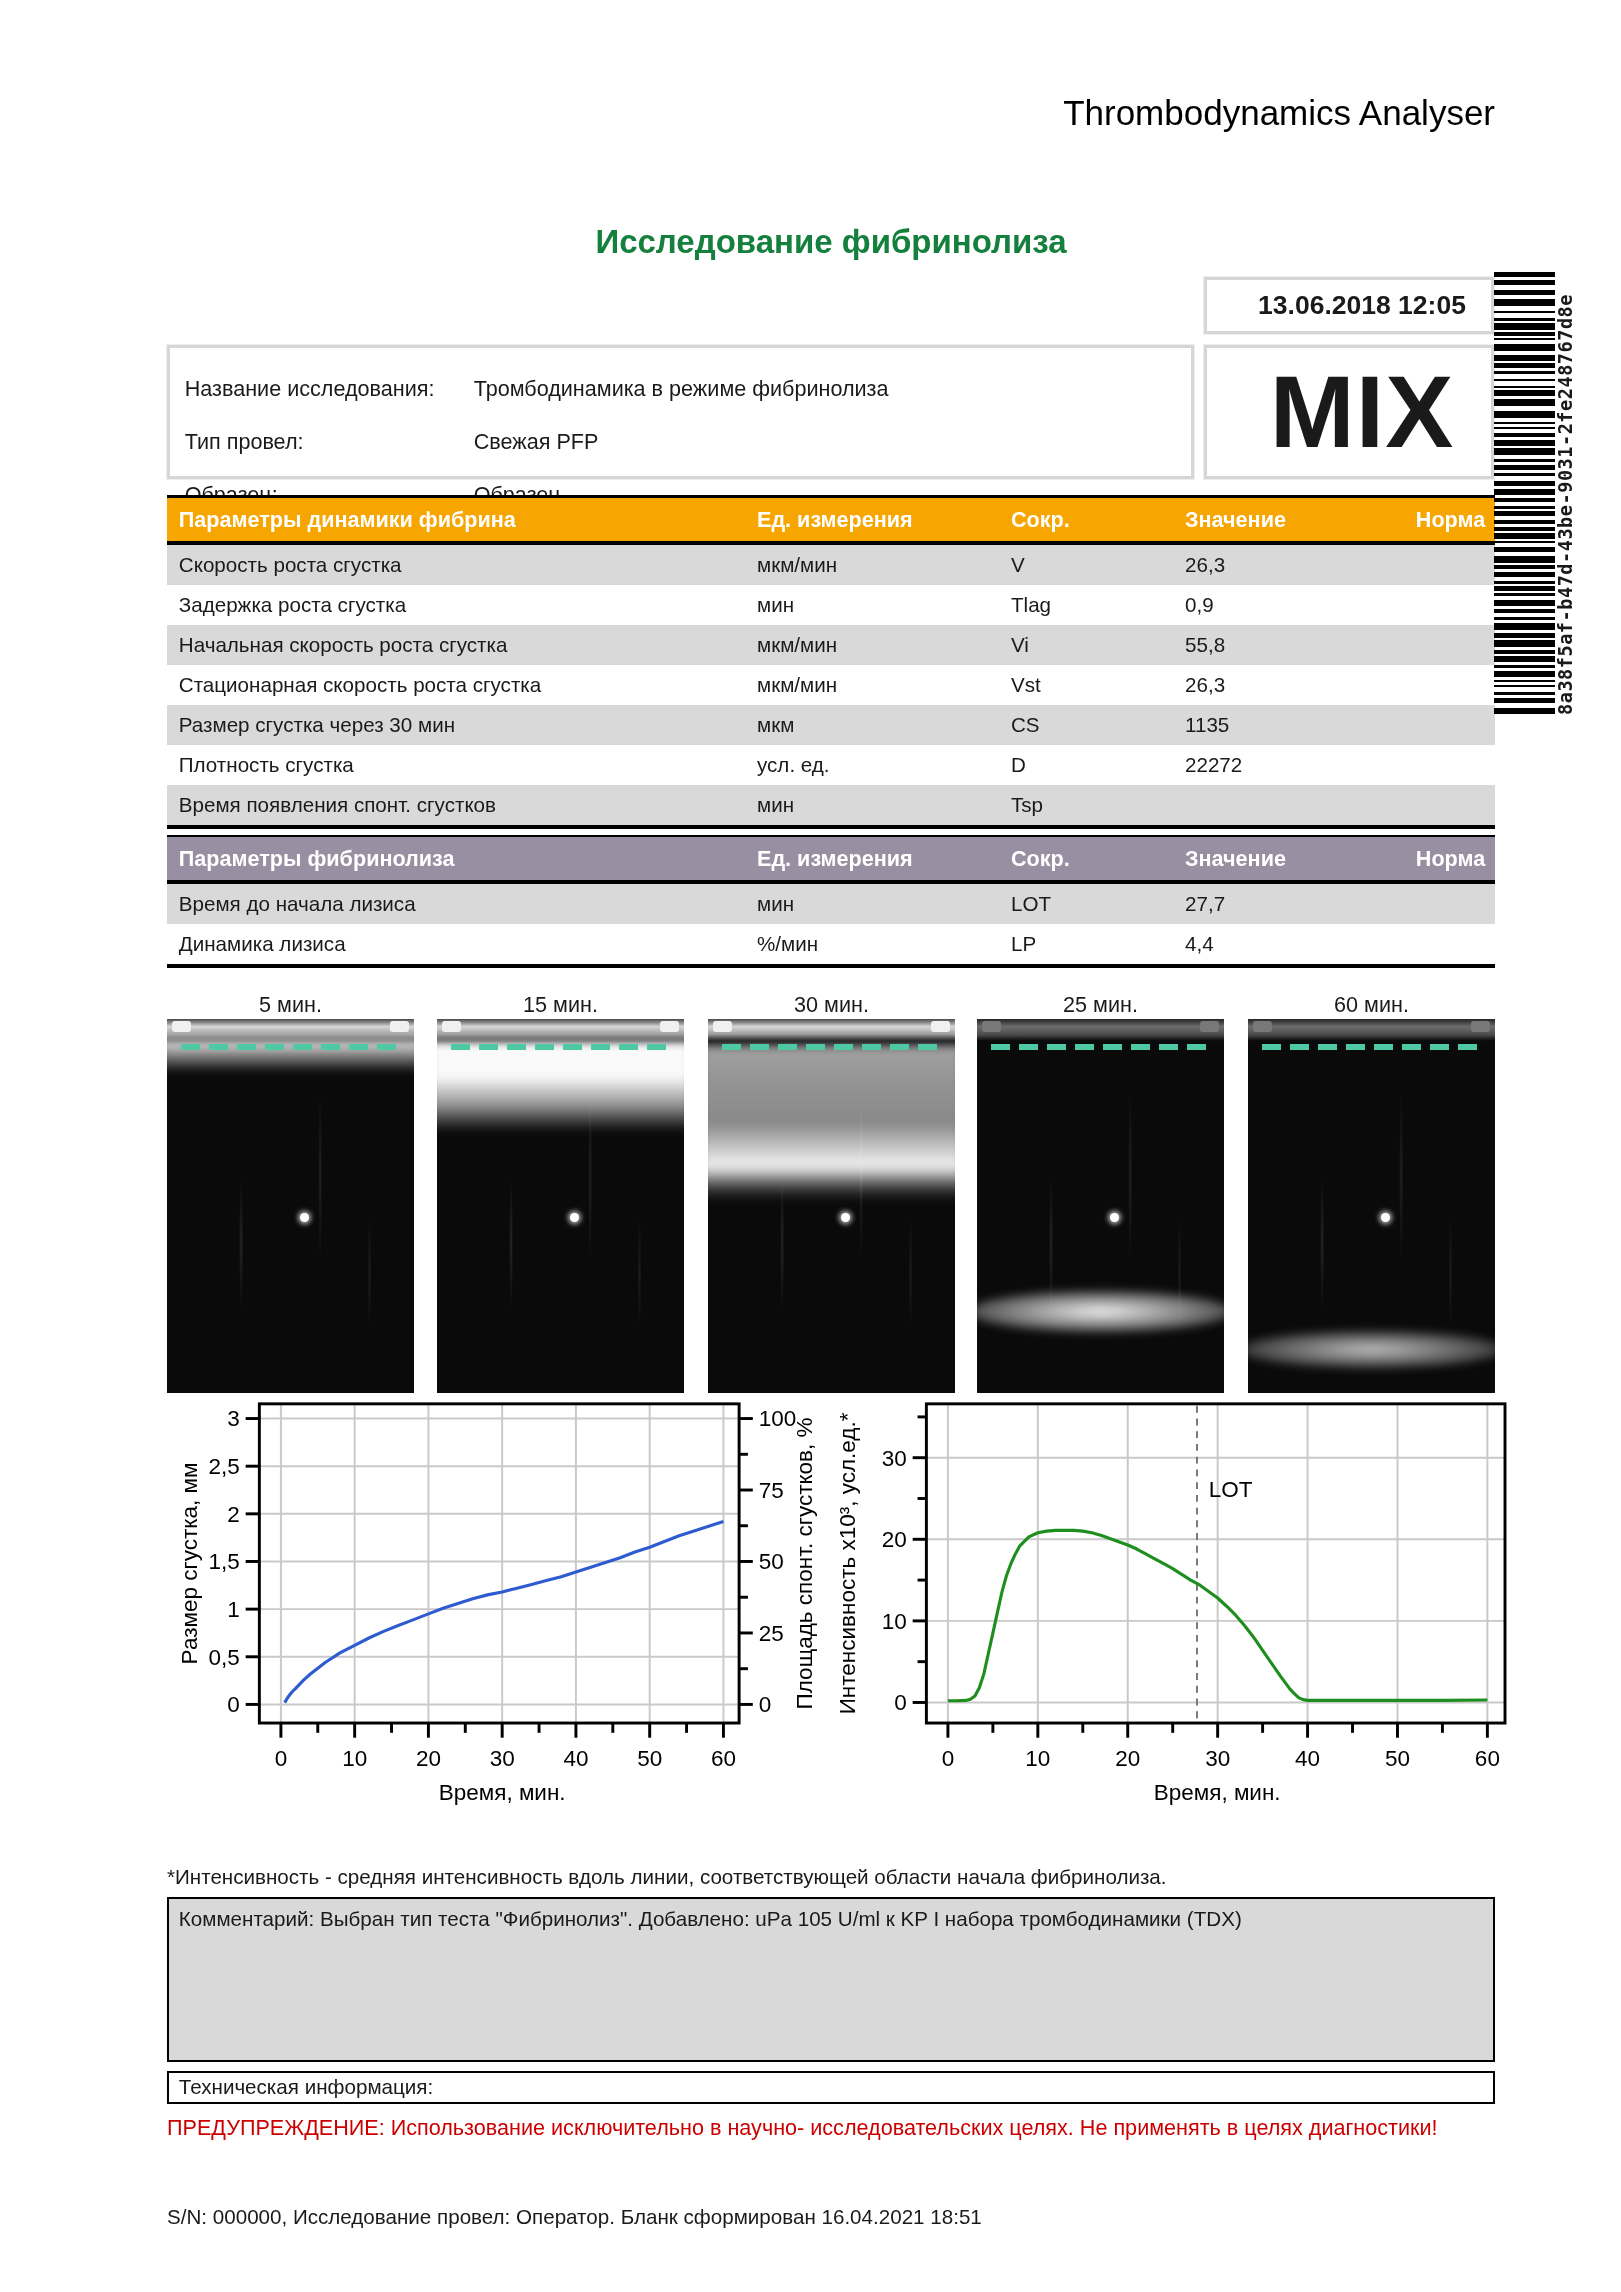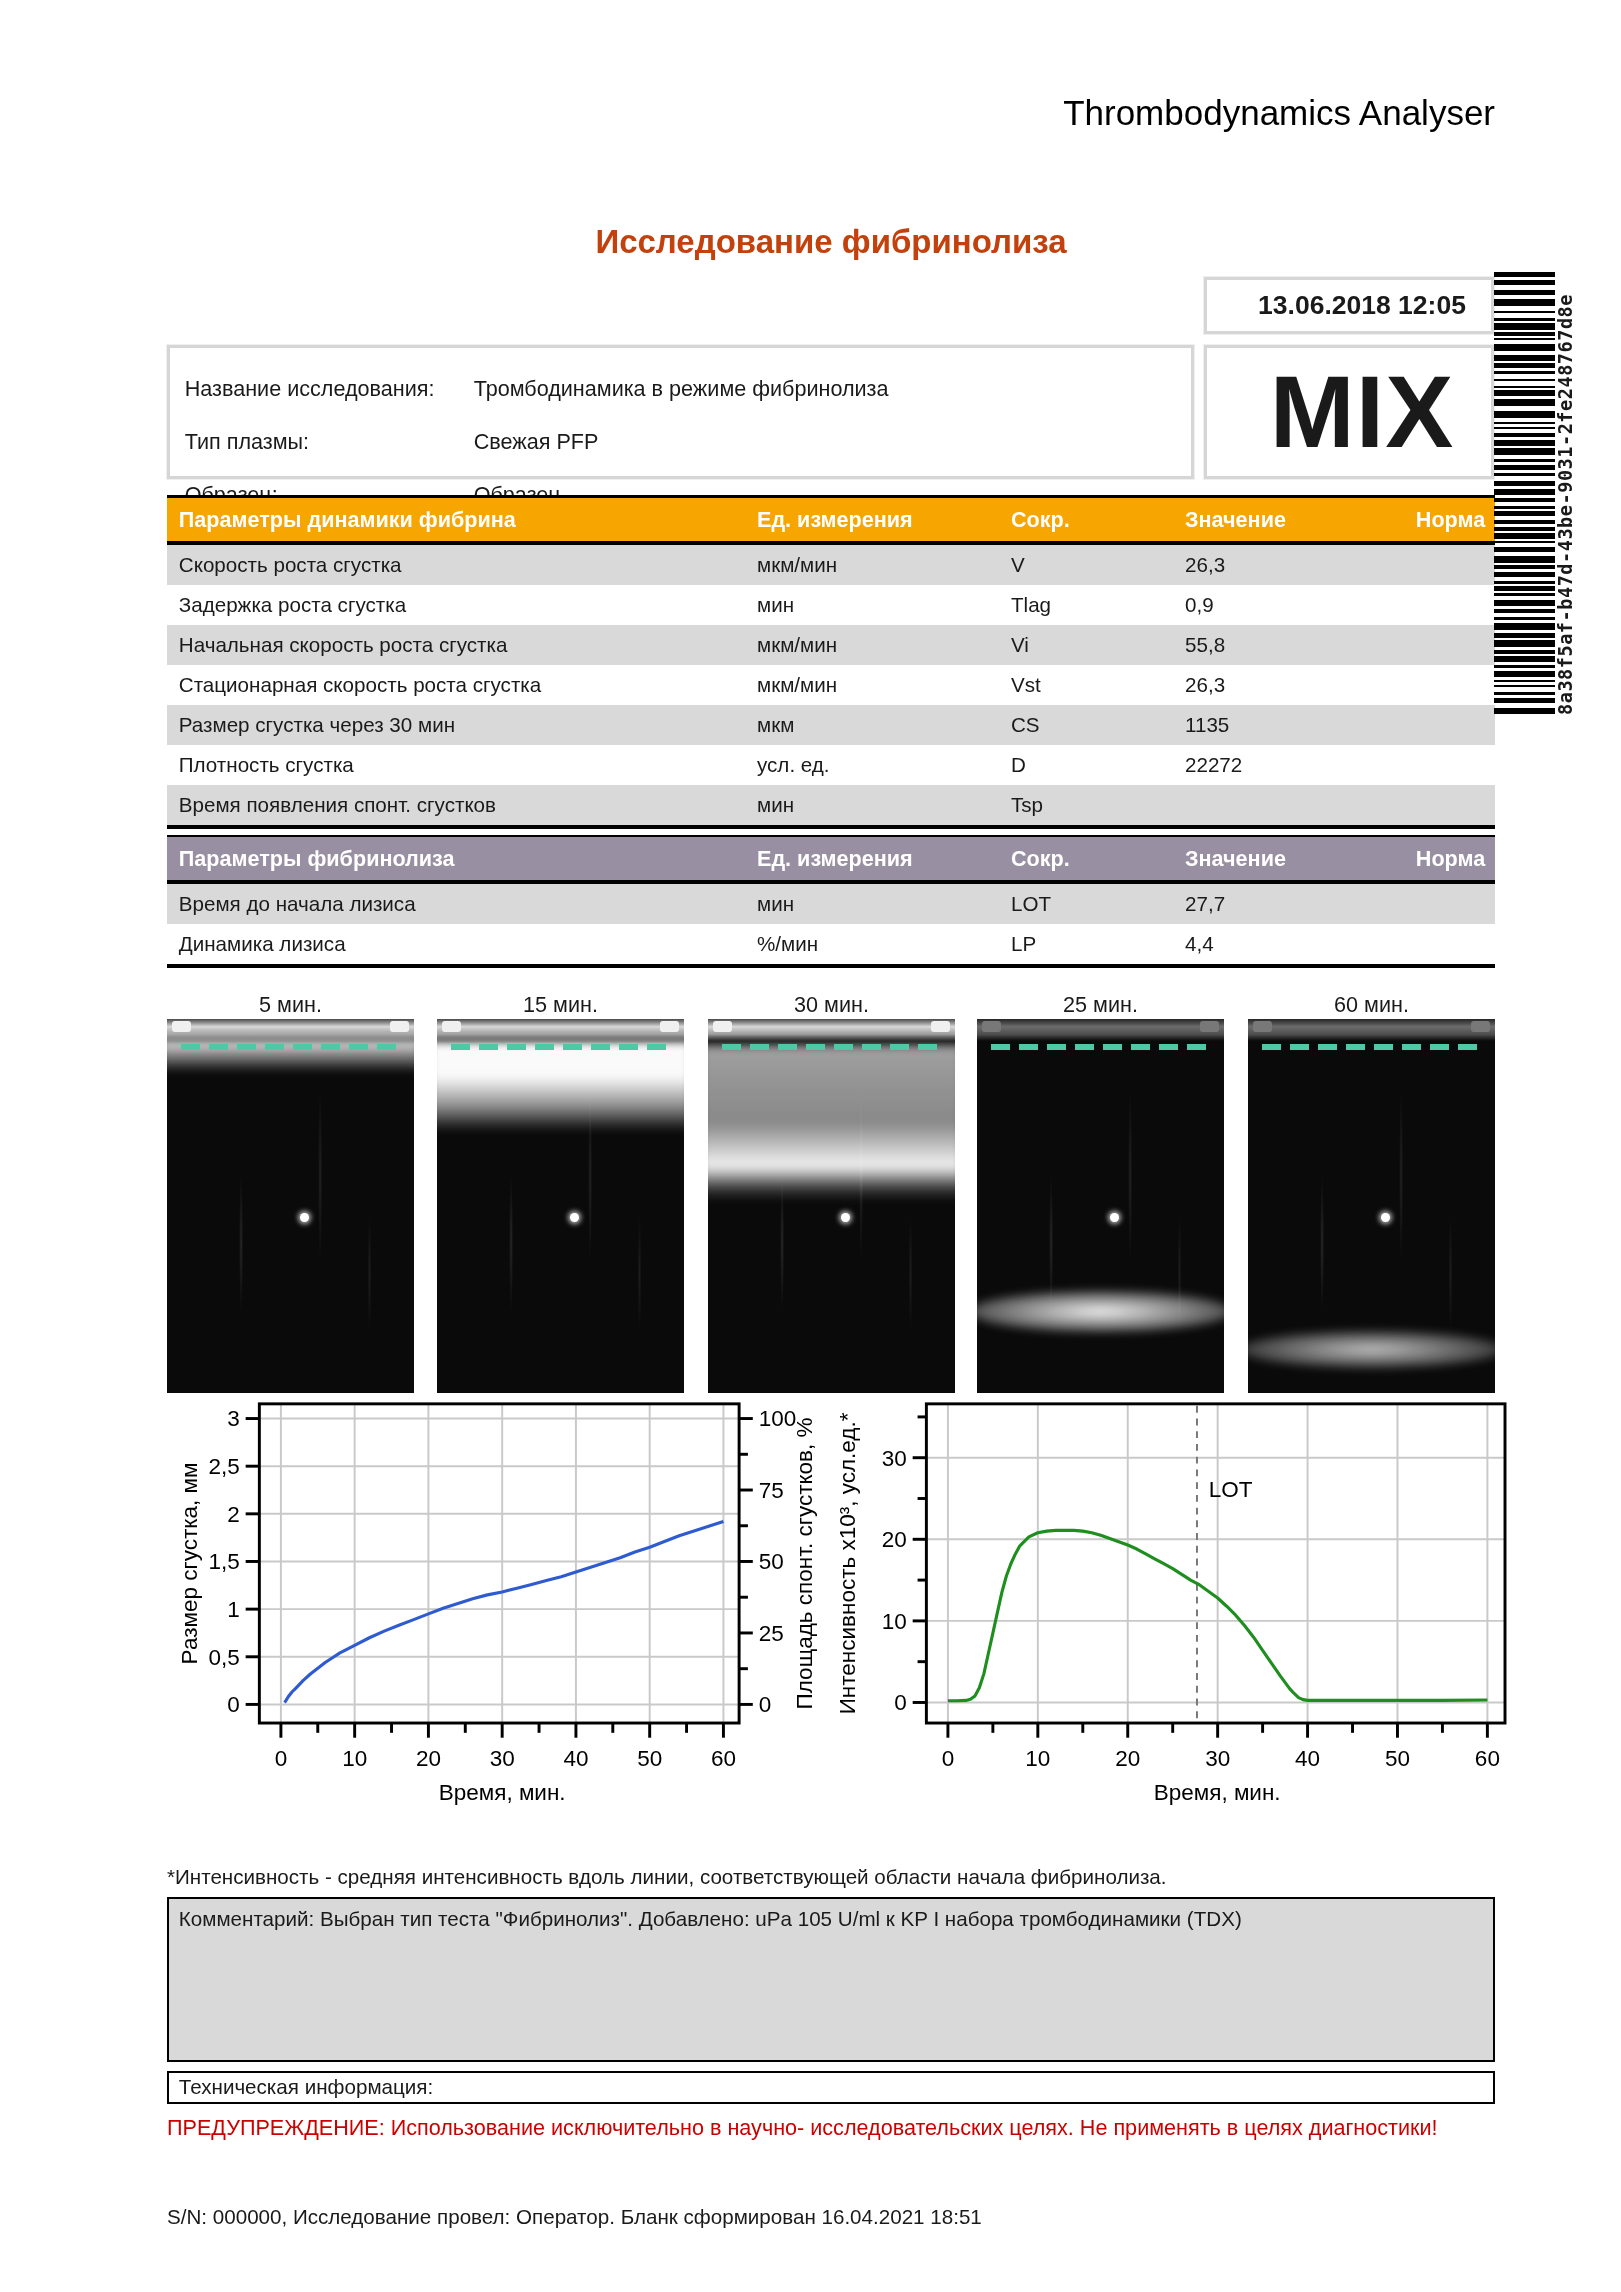--- a/index.html
+++ b/index.html
@@ -3,21 +3,21 @@
 <meta charset="utf-8">
 <style>
   html,body{margin:0;padding:0;}
   body{
     width:1621px;height:2293px;position:relative;background:#ffffff;
     font-family:"Liberation Sans",sans-serif;color:#1a1a1a;overflow:hidden;
   }
   .abs{position:absolute;}
   
   .app-title{top:93px;left:167px;width:1328px;text-align:right;font-size:35px;font-weight:400;color:#000;}
-  .report-title{top:223px;left:167px;width:1328px;text-align:center;font-size:33px;font-weight:bold;color:#c2410c;}
+  .report-title{top:223px;left:167px;width:1328px;text-align:center;font-size:33px;font-weight:bold;color:#15803d;}
   
   .gbox{border:3.9px solid #d6d6d6;outline:1px solid #efefef;background:#fff;box-sizing:border-box;padding-left:26px;}
   .date-box{left:1204px;top:277px;width:290px;height:57px;display:flex;align-items:center;justify-content:center;
     font-size:26.5px;font-weight:bold;}
   .info-box{left:167px;top:345px;width:1027px;height:134px;padding:7.8px 0 0 14.7px;font-size:21.6px;line-height:41px;}
   .info-label{display:inline-block;width:289px;margin-top:12px;}
   .mix-box{left:1204px;top:345px;width:290px;height:134px;display:flex;align-items:center;justify-content:center;
     font-size:102px;font-weight:bold;letter-spacing:1px;}
   
   #report-tables{left:167px;top:495px;width:1328px;}
@@ -77,21 +77,21 @@
 <div class="abs app-title">Thrombodynamics Analyser</div>
 <div class="abs report-title">Исследование фибринолиза</div>
 
 <div class="abs gbox date-box">13.06.2018 12:05</div>
 
 <div class="abs gbox info-box">
   <div>
     <span class="info-label">Название исследования:</span><span>Тромбодинамика в режиме фибринолиза</span>
   </div>
   <div>
-    <span class="info-label">Тип плазмы:</span><span>Свежая PFP</span>
+    <span class="info-label">Тип провел:</span><span>Свежая PFP</span>
   </div>
   <div>
     <span class="info-label">Образец:</span><span>Образец</span>
   </div>
 </div>
 
 <div class="abs gbox mix-box">MIX</div>
 
 <div class="abs" id="report-tables">
     <div class="tline"></div>

